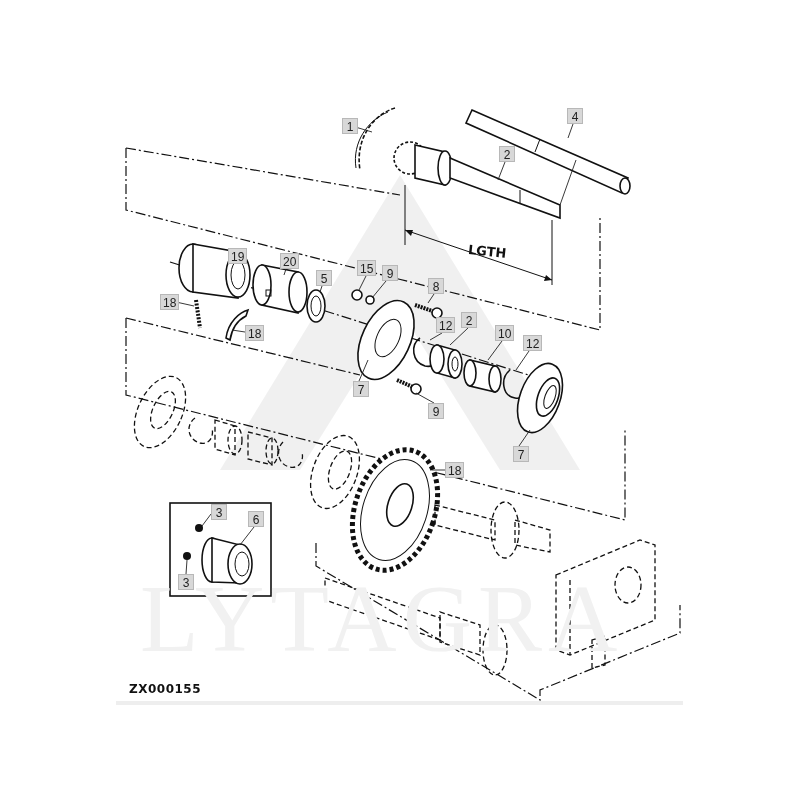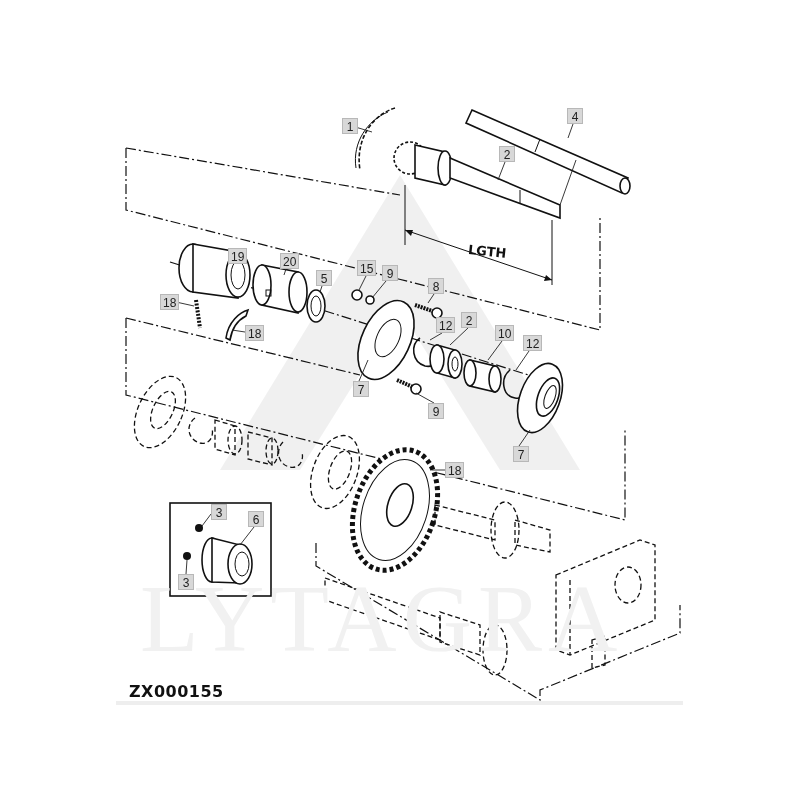--- a/index.html
+++ b/index.html
@@ -3,21 +3,21 @@
 <meta charset="utf-8">
 <style>
   html, body { margin: 0; padding: 0; background: #ffffff; }
   body { width: 800px; height: 800px; position: relative; overflow: hidden; font-family: "Liberation Sans", sans-serif; }
   #diagram { position: absolute; left: 0; top: 0; width: 800px; height: 800px; }
   .callout {
     position: absolute; height: 16px; min-width: 16px; padding: 0 2px;
     background: #d8d8d8; border: 1px solid #b8b8b8; color: #222;
     font-size: 12px; line-height: 16px; text-align: center; box-sizing: border-box;
   }
-  .fig-id { position: absolute; left: 129px; top: 682px; font-size: 16px; font-weight: bold; letter-spacing: 0.5px; color: #111; font-family: "DejaVu Sans", sans-serif; }
+  .fig-id { position: absolute; left: 129px; top: 682px; font-size: 12px; font-weight: bold; letter-spacing: 0.5px; color: #111; font-family: "DejaVu Sans", sans-serif; }
   .bottom-rule { position: absolute; left: 116px; top: 701px; width: 567px; height: 4px; background: #eeeeee; }
   .lgth { position: absolute; left: 468px; top: 244px; font-size: 13px; font-weight: bold; color: #111; font-family: "DejaVu Sans", sans-serif; transform: rotate(6deg); }
   .watermark { position: absolute; left: 140px; top: 563px; font-size: 96px; color: #f1f1f1; letter-spacing: 6px; font-family: "Liberation Serif", serif; pointer-events: none; }
 </style>
 </head>
 <body>
 
 <svg id="diagram" viewBox="0 0 800 800" xmlns="http://www.w3.org/2000/svg">
   <defs>
     <style>

